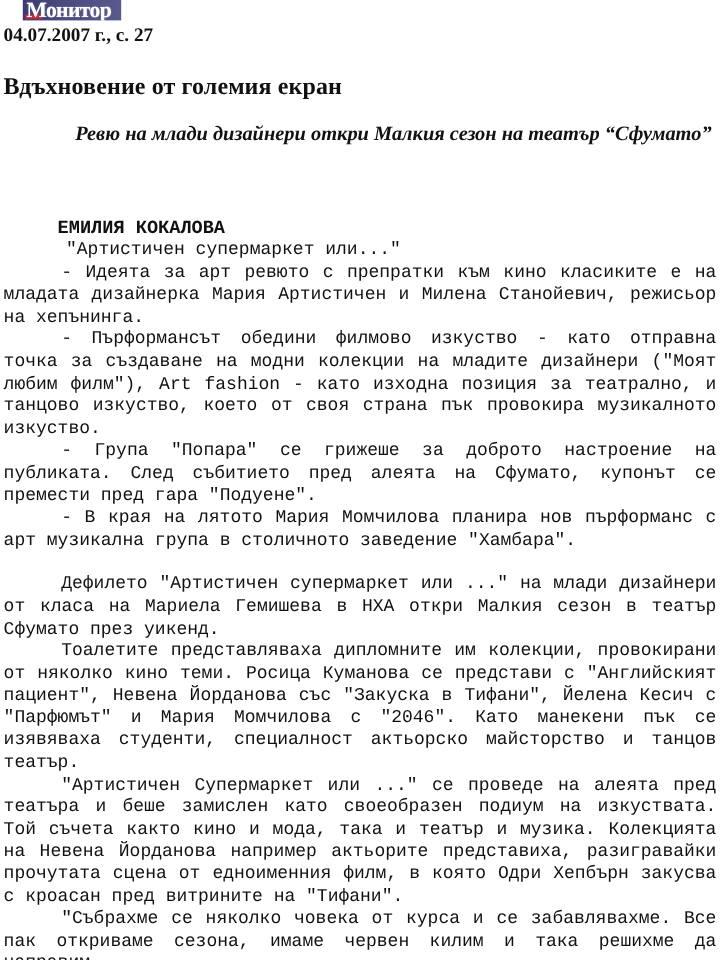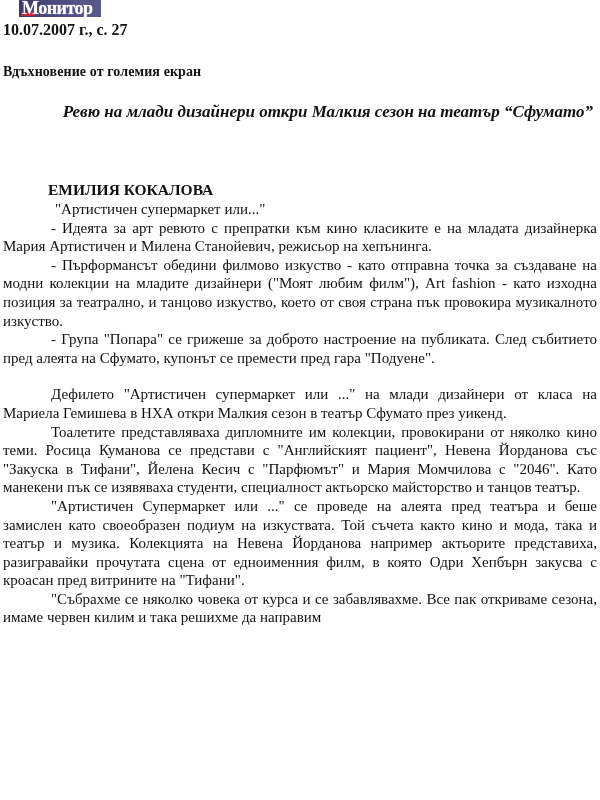--- a/index.html
+++ b/index.html
@@ -51,21 +51,21 @@
       top: 21px;
       font-weight: bold;
       font-size: 16px;
       line-height: 18px;
     }
     .headline {
       position: absolute;
       left: 3px;
       top: 62px;
       font-weight: bold;
-      font-size: 14px;
+      font-size: 20px;
       line-height: 20px;
       letter-spacing: 0.1px;
     }
     .subhead {
       position: absolute;
       left: 3px;
       top: 102px;
       width: 590px;
       font-weight: bold;
       font-style: italic;
@@ -77,20 +77,21 @@
       position: absolute;
       left: 3px;
       top: 180px;
       width: 594px;
       font-size: 15px;
       line-height: 18.6px;
     }
     .article p {
       margin: 0;
       text-align: justify;
+      font-family: Liberation Mono, monospace;
     }
     .author {
       font-weight: bold;
       font-size: 15.5px;
       padding-left: 45px;
       line-height: 20px;
     }
     .quote-title {
       padding-left: 52px;
     }
@@ -105,30 +106,31 @@
     }
   </style>
 </head>
 <body>
 
 <div class="logo">
   <span class="logo-accent"></span>
   <span class="logo-text">Монитор</span>
 </div>
 
-<div class="dateline">10.07.2007 г., с. 27</div>
+<div class="dateline">04.07.2007 г., с. 27</div>
 
 <div class="headline">Вдъхновение от големия екран</div>
 
 <div class="subhead">Ревю на млади дизайнери откри Малкия сезон на театър “Сфумато”</div>
 
 <div class="article">
   <p class="author">ЕМИЛИЯ КОКАЛОВА</p>
   <p class="quote-title">"Артистичен супермаркет или..."</p>
   <p class="bullet-first">- Идеята за арт ревюто с препратки към кино класиките е на младата дизайнерка Мария Артистичен и Милена Станойевич, режисьор на хепънинга.</p>
   <p class="indent">- Пърформансът обедини филмово изкуство - като отправна точка за създаване на модни колекции на младите дизайнери ("Моят любим филм"), Art fashion - като изходна позиция за театрално, и танцово изкуство, което от своя страна пък провокира музикалното изкуство.</p>
   <p class="indent">- Група "Попара" се грижеше за доброто настроение на публиката. След събитието пред алеята на Сфумато, купонът се премести пред гара "Подуене".</p>
+  <p class="indent">- В края на лятото Мария Момчилова планира нов пърформанс с арт музикална група в столичното заведение "Хамбара".</p>
   <div class="gap"></div>
   <p class="indent">Дефилето "Артистичен супермаркет или ..." на млади дизайнери от класа на Мариела Гемишева в НХА откри Малкия сезон в театър Сфумато през уикенд.</p>
   <p class="indent">Тоалетите представляваха дипломните им колекции, провокирани от няколко кино теми. Росица Куманова се представи с "Английският пациент", Невена Йорданова със "Закуска в Тифани", Йелена Кесич с "Парфюмът" и Мария Момчилова с "2046". Като манекени пък се изявяваха студенти, специалност актьорско майсторство и танцов театър.</p>
   <p class="indent">"Артистичен Супермаркет или ..." се проведе на алеята пред театъра и беше замислен като своеобразен подиум на изкуствата. Той съчета както кино и мода, така и театър и музика. Колекцията на Невена Йорданова например актьорите представиха, разигравайки прочутата сцена от едноименния филм, в която Одри Хепбърн закусва с кроасан пред витрините на "Тифани".</p>
   <p class="indent">"Събрахме се няколко човека от курса и се забавлявахме. Все пак откриваме сезона, имаме червен килим и така  решихме да направим</p>
 </div>
 
 </body></html>

